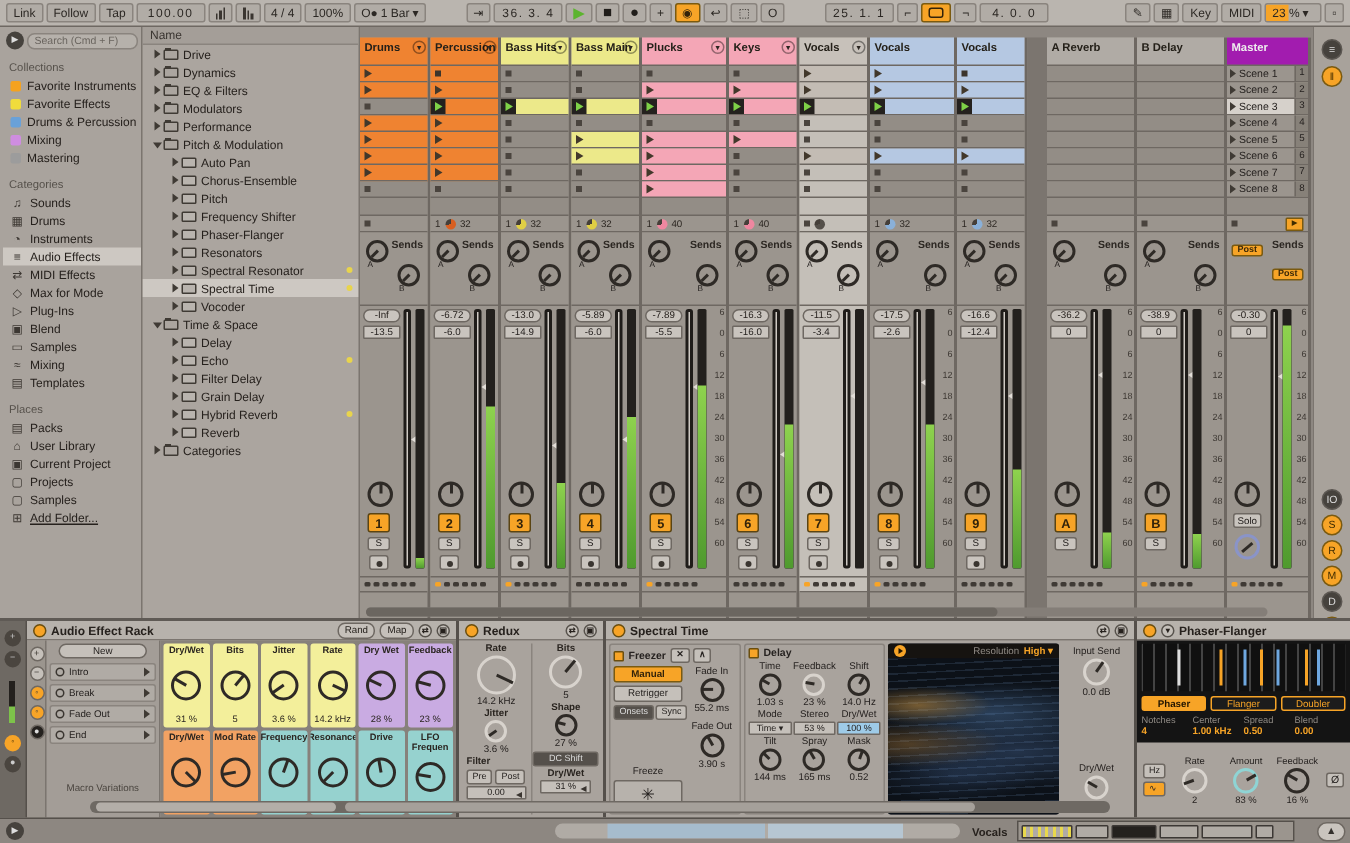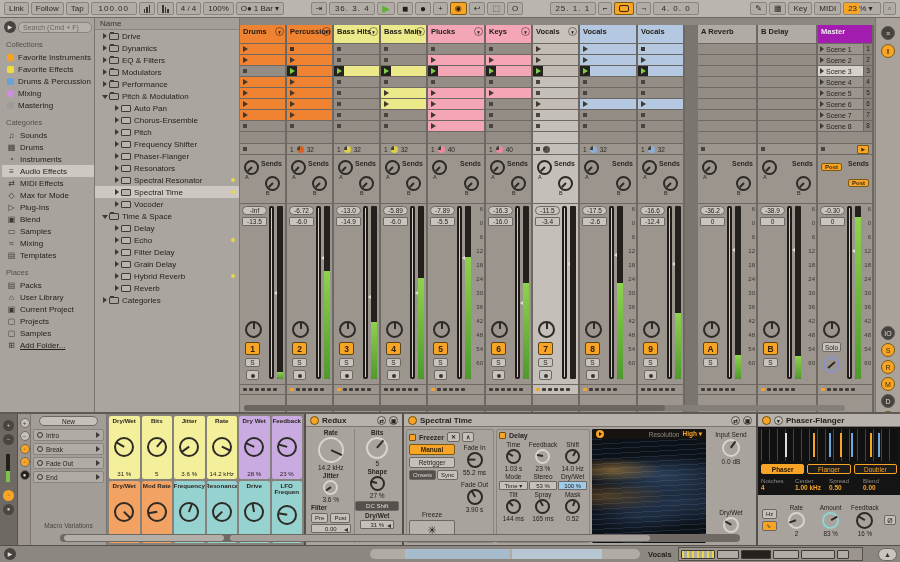--- a/index.html
+++ b/index.html
@@ -1479,20 +1479,28 @@
       <span class="ds" style="top:6px">+</span>
       <span class="ds" style="top:20px">−</span>
       <span class="mini-meter">
           <i></i>
         </span>
       <span class="ds" style="top:76px;background:#f7a427;color:#402c00">◦</span>
       <span class="ds" style="top:90px">●</span>
     </div>
 
     <div class="device" id="rack">
+      <div class="dhdr">
+        <span class="pwr"></span>
+        <span>Audio Effect Rack</span>
+        <span style="margin-left:auto" class="pillb">Rand</span>
+        <span class="pillb">Map</span>
+        <span class="dico">⇄</span>
+        <span class="dico">▣</span>
+      </div>
       <div class="dbody">
         <div class="rack-ctl">
           <span class="rc" style="top:4px">+</span>
           <span class="rc" style="top:17px">−</span>
           <span class="rc or" style="top:30px">◦</span>
           <span class="rc or" style="top:43px">◦</span>
           <span class="rc" style="top:56px;background:#24211e;color:#ddd">●</span>
         </div>
         <div class="vars">
           <div class="newb">New</div>

